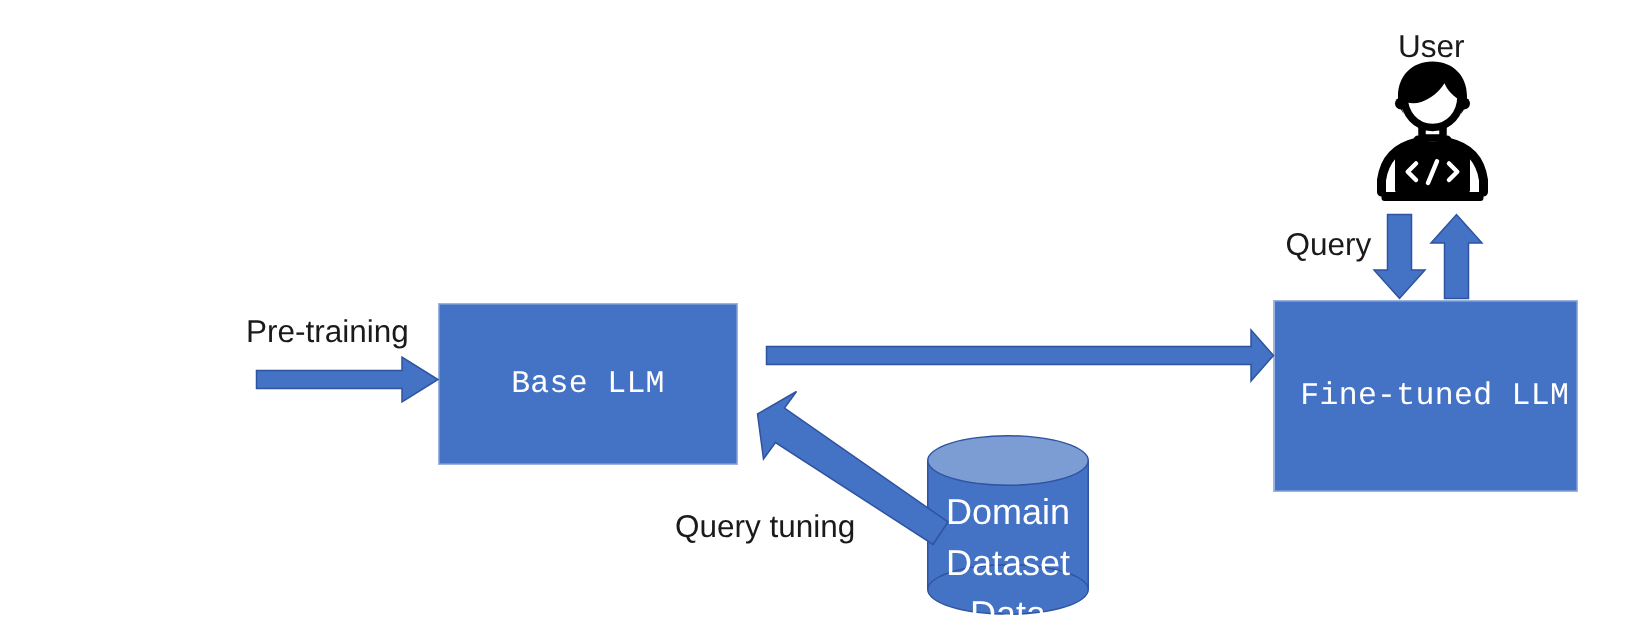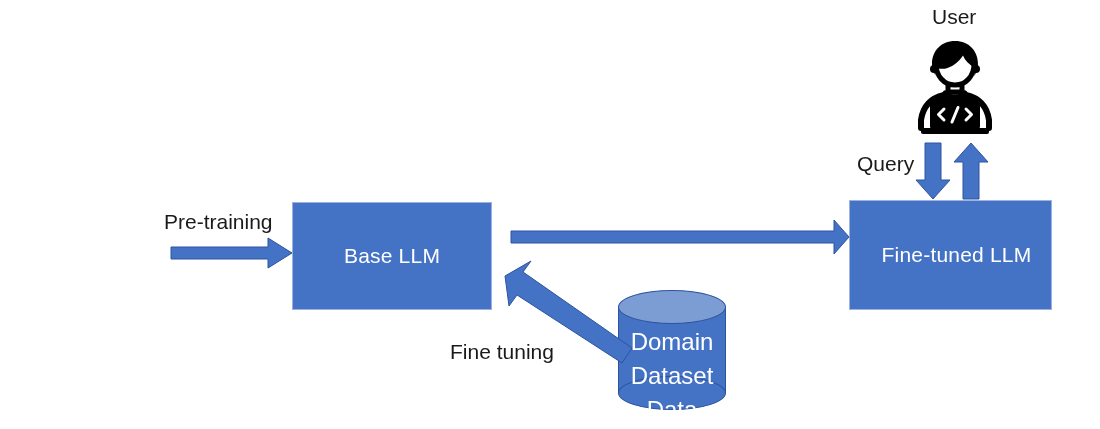--- a/index.html
+++ b/index.html
@@ -26,20 +26,21 @@
     display: flex;
     align-items: center;
     justify-content: center;
     box-sizing: border-box;
   }
   .proc-box .lbl {
     color: #ffffff;
     font-size: 21px;
     letter-spacing: 0.2px;
     white-space: nowrap;
+    font-family: Liberation Mono, monospace;
   }
 
   
   .cyl { }
   .cyl .cyl-body {
     position: absolute;
     left: 0;
     background: #4472C4;
     border-left: 1px solid #2E53A0;
     border-right: 1px solid #2E53A0;
@@ -98,21 +99,21 @@
 </head>
 <body>
 
 <div id="canvas">
 
 
   <div class="abs proc-box" style="left:292px; top:202px; width:200px; height:108px;">
     <span class="lbl">Base LLM</span>
   </div>
 
-  <div class="abs proc-box" style="left:849px; top:200px; width:203px; height:110px;padding-left:12px;">
+  <div class="abs proc-box" style="left:849px; top:200px; width:203px; height:128px;padding-left:12px;">
     <span class="lbl">Fine-tuned LLM</span>
   </div>
 
   <div class="abs cyl" style="left:618px; top:290px; width:108px; height:120px;">
     <div class="cyl-body" style="top:17px; width:108px; height:86px;"></div>
     <div class="cyl-bottom" style="top:86px; width:108px; height:34px;"></div>
     <div class="cyl-top" style="width:108px; height:34px;"></div>
     <div class="cyl-text" style="top:35px; font-size:24px;">
       <div>Domain</div>
       <div>Dataset</div>
@@ -128,26 +129,26 @@
 
     <polygon class="arrow-fill" points="622,363 632,348 523,272 531,261 505,276 509,306 517,295"></polygon>
 
     <polygon class="arrow-fill" points="925,143 941,143 941,180 950,180 933,199 916,180 925,180"></polygon>
 
     <polygon class="arrow-fill" points="963,199 963,162 954,162 971,143 988,162 979,162 979,199"></polygon>
   </svg>
 
   <div class="abs label" style="left:164px; top:210px;">Pre-training</div>
 
-  <div class="abs label" style="left:450px; top:340px;">Fine tuning</div>
+  <div class="abs label" style="left:450px; top:340px;">Query tuning</div>
 
   <div class="abs label" style="left:857px; top:152px;">Query</div>
 
 
-  <div class="abs label" style="left:932px; top:5px;">User</div>
+  <div class="abs label" style="left:932px; top:20px;">User</div>
 
   <div class="user-icon" style="left:905px; top:38px; width:100px; height:98px;">
     <svg width="100" height="98" viewBox="0 0 100 98">
 
       <path d="M50 3 C36 3 27 13 27 26 C27 31 28.5 35 31 38 C29.5 35.5 29 32 29.5 29 C33 31 38 31.5 42.5 30 C49 27.8 54.5 23 58 17.5 C60 22.5 64.5 27 69.5 29.2 C70.2 32 70 35.5 68.8 38.2 C71.4 35 73 31 73 26 C73 13 64 3 50 3 Z" fill="#000000"></path>
 
       <path d="M31 26 C31 38 39 47 50 47 C61 47 69 38 69 26" fill="none" stroke="#000000" stroke-width="5" stroke-linecap="round"></path>
 
       <circle cx="29" cy="31" r="4" fill="#000000"></circle>
       <circle cx="71" cy="31" r="4" fill="#000000"></circle>

